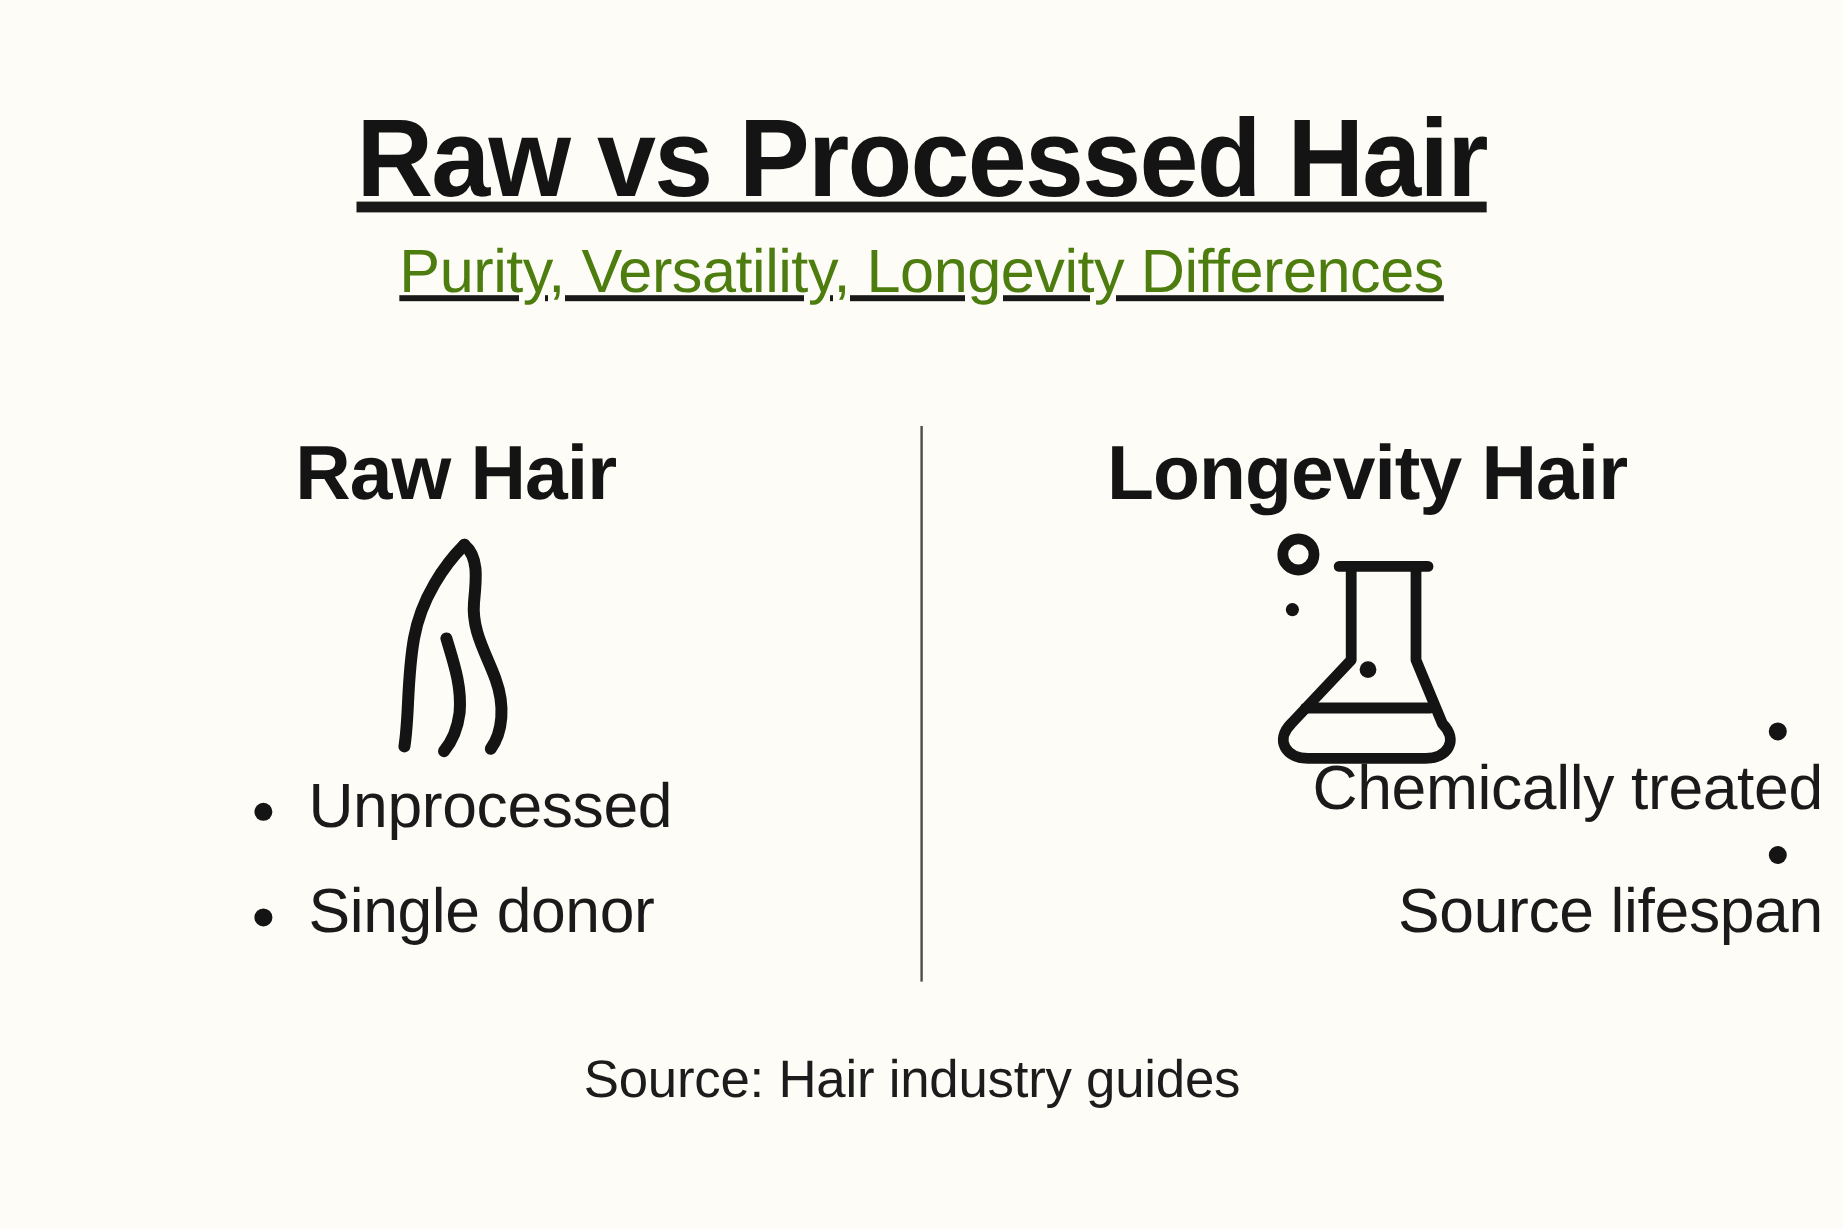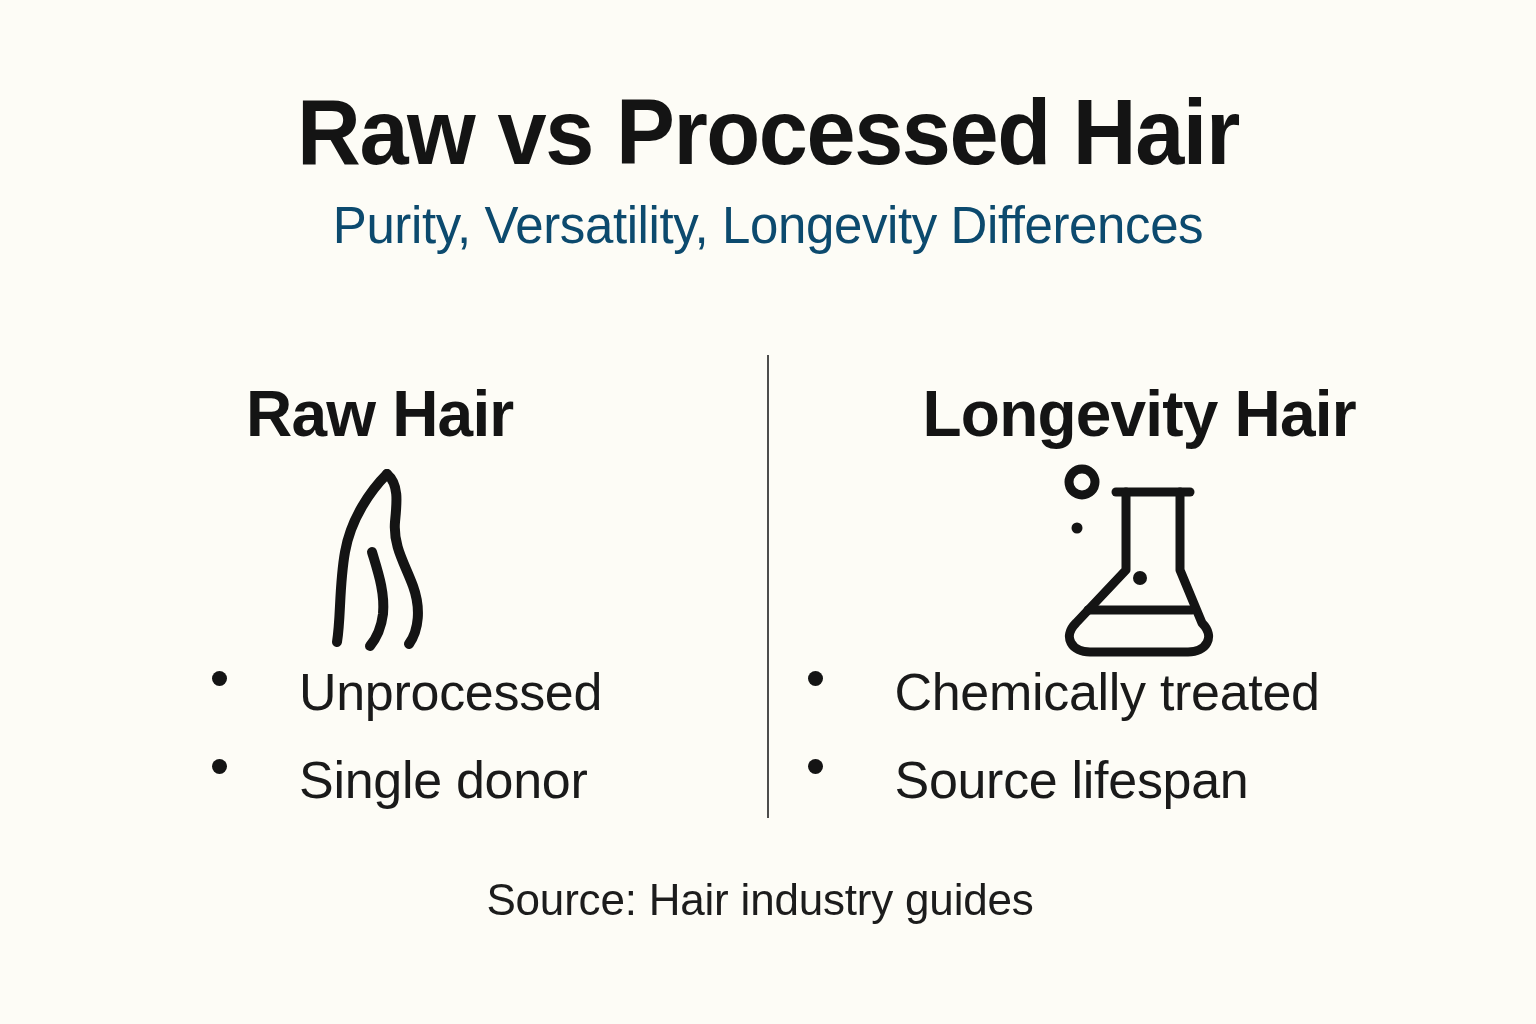--- a/index.html
+++ b/index.html
@@ -22,46 +22,47 @@
     box-sizing: border-box;
   }
 
   
   .header {
     position: absolute;
     top: 86px;
     left: 0;
     width: 1536px;
     text-align: center;
+    text-decoration: underline;
   }
   .title {
     font-size: 92px;
     font-weight: 700;
     letter-spacing: -1.5px;
     line-height: 1.0;
     color: #141414;
     font-stretch: condensed;
     transform: scaleX(0.96);
     transform-origin: center;
     white-space: nowrap;
   }
   .subtitle {
     margin-top: 22px;
     font-size: 51px;
     font-weight: 400;
     line-height: 1.0;
-    color: #0c4a6e;
+    color: #4d7c0f;
     letter-spacing: -0.4px;
     white-space: nowrap;
   }
 
   
   .columns {
     position: absolute;
-    top: 372px;
+    top: 352px;
     left: 0;
     width: 1519px;
     height: 470px;
     display: flex;
     flex-direction: row;
   }
   .col {
     position: relative;
     width: 768px;
     height: 470px;
@@ -92,32 +93,31 @@
   .bullets {
     margin: 0;
     padding: 0;
     list-style: none;
     position: absolute;
     bottom: 0;
     width: 100%;
   }
   .bullets li {
     display: flex;
-    align-items: center;
+    align-items: flex-end;
     font-size: 52px;
     font-weight: 400;
     line-height: 1.0;
     color: #1A1A1A;
     letter-spacing: -0.3px;
     margin-bottom: 36px;
     white-space: nowrap;
-    gap: 42px;
   }
   .col-left .bullets li { padding-left: 212px; }
-  .col-right .bullets li { padding-left: 48px; }
+  .col-right .bullets li { padding-left: 48px; flex-direction: column; }
 
   .dot {
     width: 15px;
     height: 15px;
     border-radius: 50%;
     background: #141414;
     flex: 0 0 auto;
     margin-right: 30px;
     position: relative;
     top: -14px;

